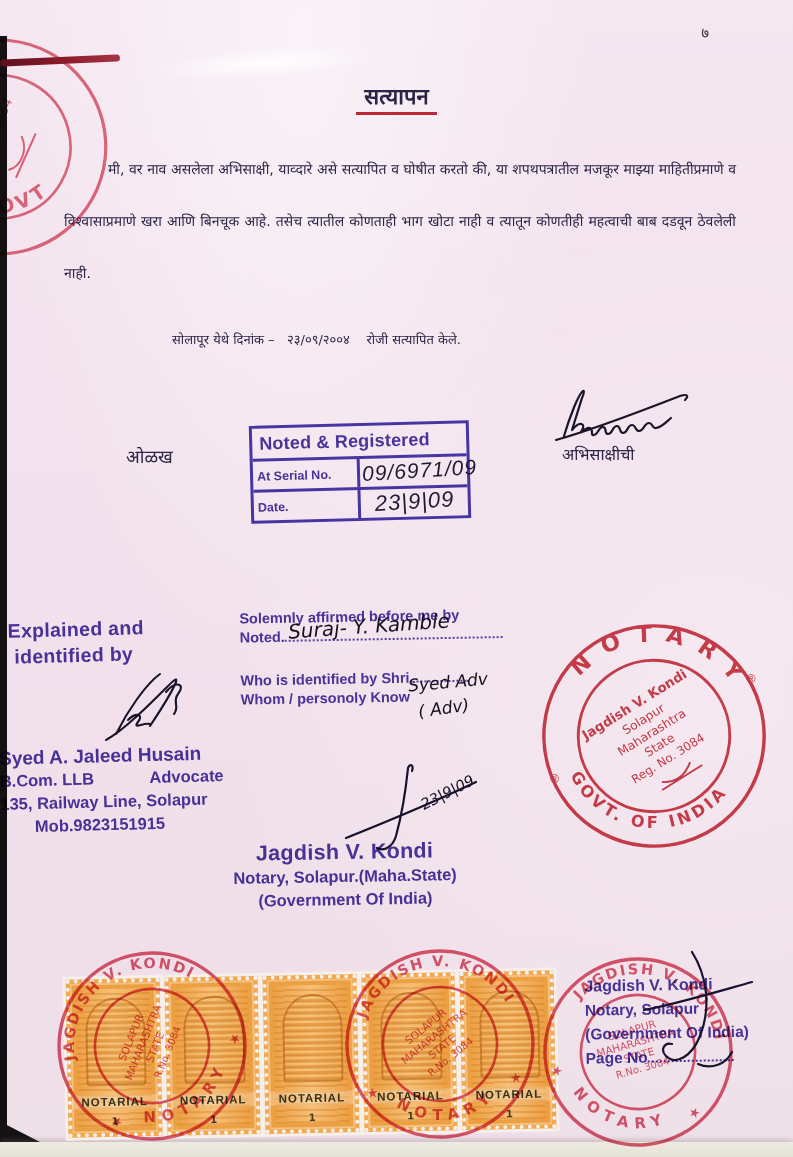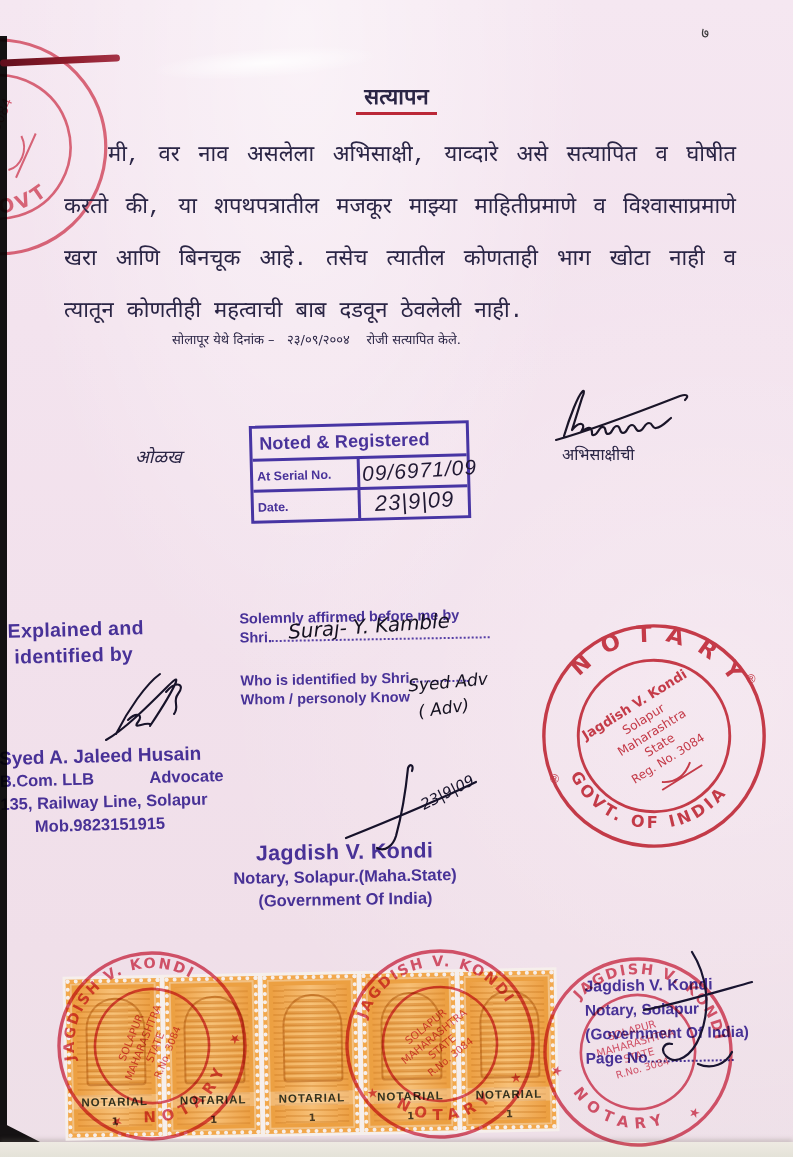--- a/index.html
+++ b/index.html
@@ -19,24 +19,24 @@
     background:linear-gradient(180deg,#eeeae2,#e4e2d8);box-shadow:0 -3px 4px rgba(120,110,100,.25);}
   .thread{left:0;top:57px;width:120px;height:7px;border-radius:4px;
     background:linear-gradient(90deg,#5f0f1c,#8c1b2a 55%,#a53447);transform:rotate(-2.5deg);}
   .crease{left:150px;top:48px;width:230px;height:30px;transform:rotate(-4deg);
     background:radial-gradient(ellipse,rgba(255,255,255,.85),rgba(255,255,255,0) 70%);}
   
   .deva{color:#2a2545;}
   .folio{right:84px;top:22px;font-size:15px;color:#3c3c3c;}
   .title{left:0;right:0;top:80px;text-align:center;}
   .title span{font-size:22px;font-weight:bold;border-bottom:3px solid #bb2838;padding:0 8px 3px;}
-  .para{left:64px;top:130px;width:672px;font-size:22px;line-height:52px;
-    text-align:justify;text-indent:44px;font-family:Liberation Mono, monospace;}
+  .para{left:64px;top:143px;width:672px;font-size:14px;line-height:52px;
+    text-align:justify;text-indent:44px;}
   .dateline{left:172px;top:330px;font-size:13px;white-space:pre;}
-  .olakh{left:135px;top:444px;font-size:18px;font-style:italic;}
+  .olakh{left:126px;top:444px;font-size:18px;}
   .abhis{left:562px;top:443px;font-size:16px;}
   
   .purple{color:#4c38a4;mix-blend-mode:multiply;}
   .nr-box{left:250px;top:423px;width:214px;border:3px solid #4a3aae;transform:rotate(-1.5deg);
     font-family:"Liberation Sans",sans-serif;}
   .nr-title{padding:5px 7px 4px;font-size:18px;font-weight:bold;letter-spacing:.2px;
     border-bottom:3px solid #4a3aae;}
   .nr-row{display:flex;align-items:stretch;}
   .nr-row1{border-bottom:3px solid #4a3aae;}
   .nr-label{width:96px;padding:8px 4px 6px;font-size:12.5px;font-weight:bold;
@@ -158,21 +158,21 @@
       <span>B.Com. LLB</span>
       <span>Advocate</span>
     </div>
     <div class="ad">135, Railway Line, Solapur</div>
     <div class="mob">Mob.9823151915</div>
   </div>
 
   <div class="abs solemn purple">
     <div>Solemnly affirmed before me by</div>
     <div>
-      <span>Shri.</span><span class="dots" style="width:218px"></span>
+      <span>Noted.</span><span class="dots" style="width:218px"></span>
     </div>
     <div style="height:24px"></div>
     <div>
       <span>Who is identified by Shri.</span><span class="dots" style="width:56px"></span>
     </div>
     <div>Whom / personoly Know</div>
   </div>
   <div class="abs ink hw1">Suraj- Y. Kamble</div>
   <div class="abs ink hw2">Syed Adv</div>
   <div class="abs ink hw3">( Adv)</div>

